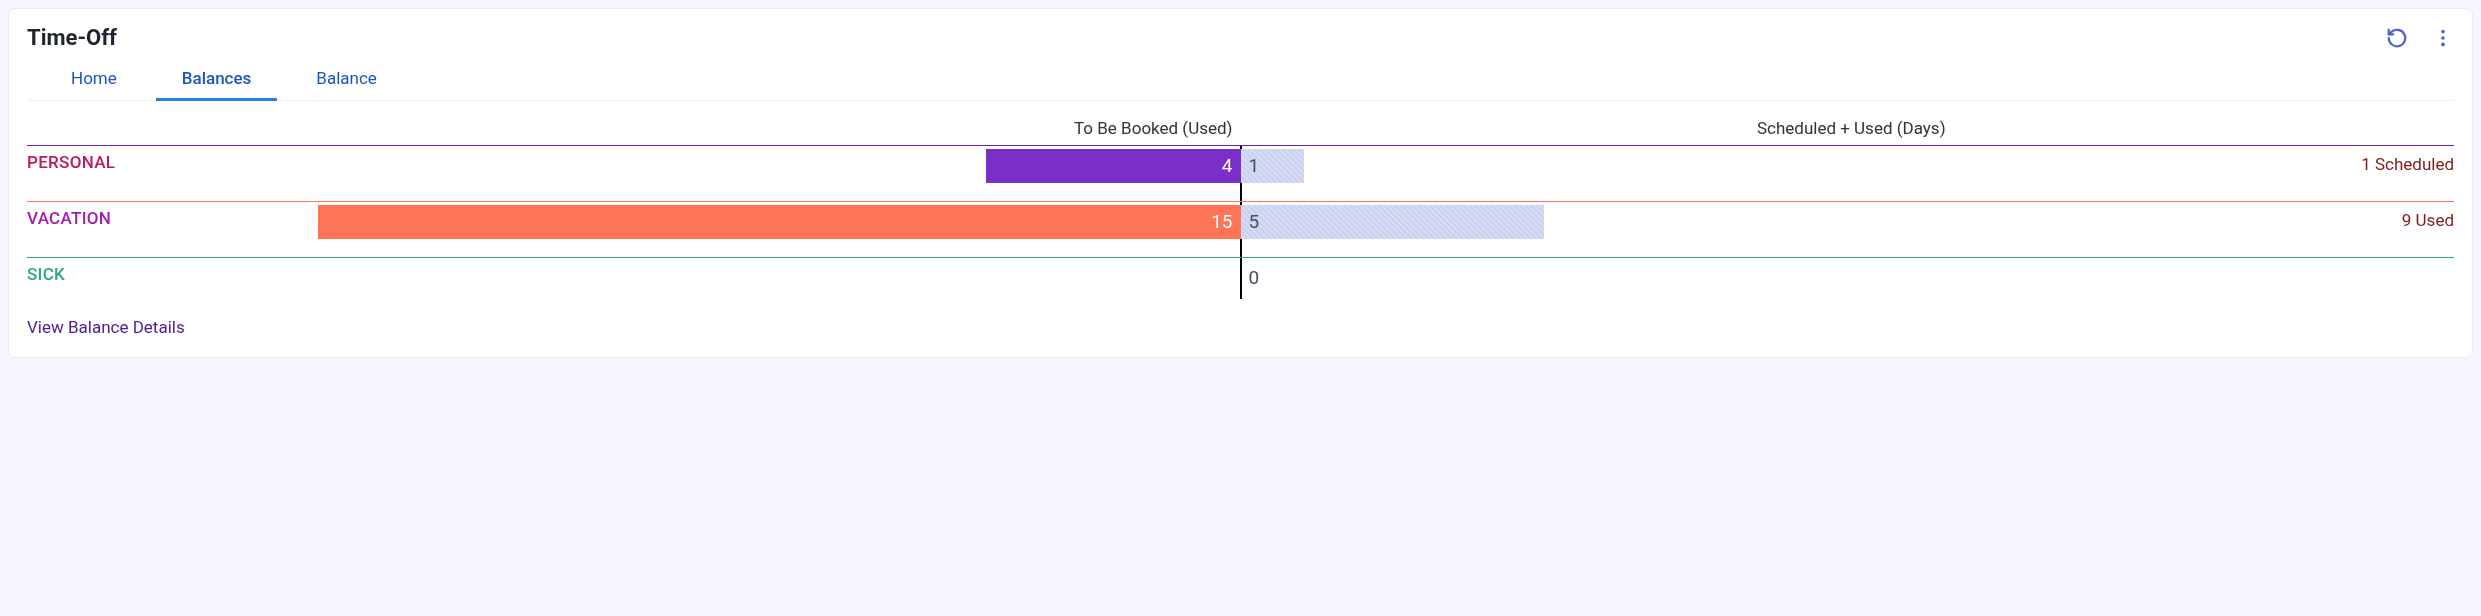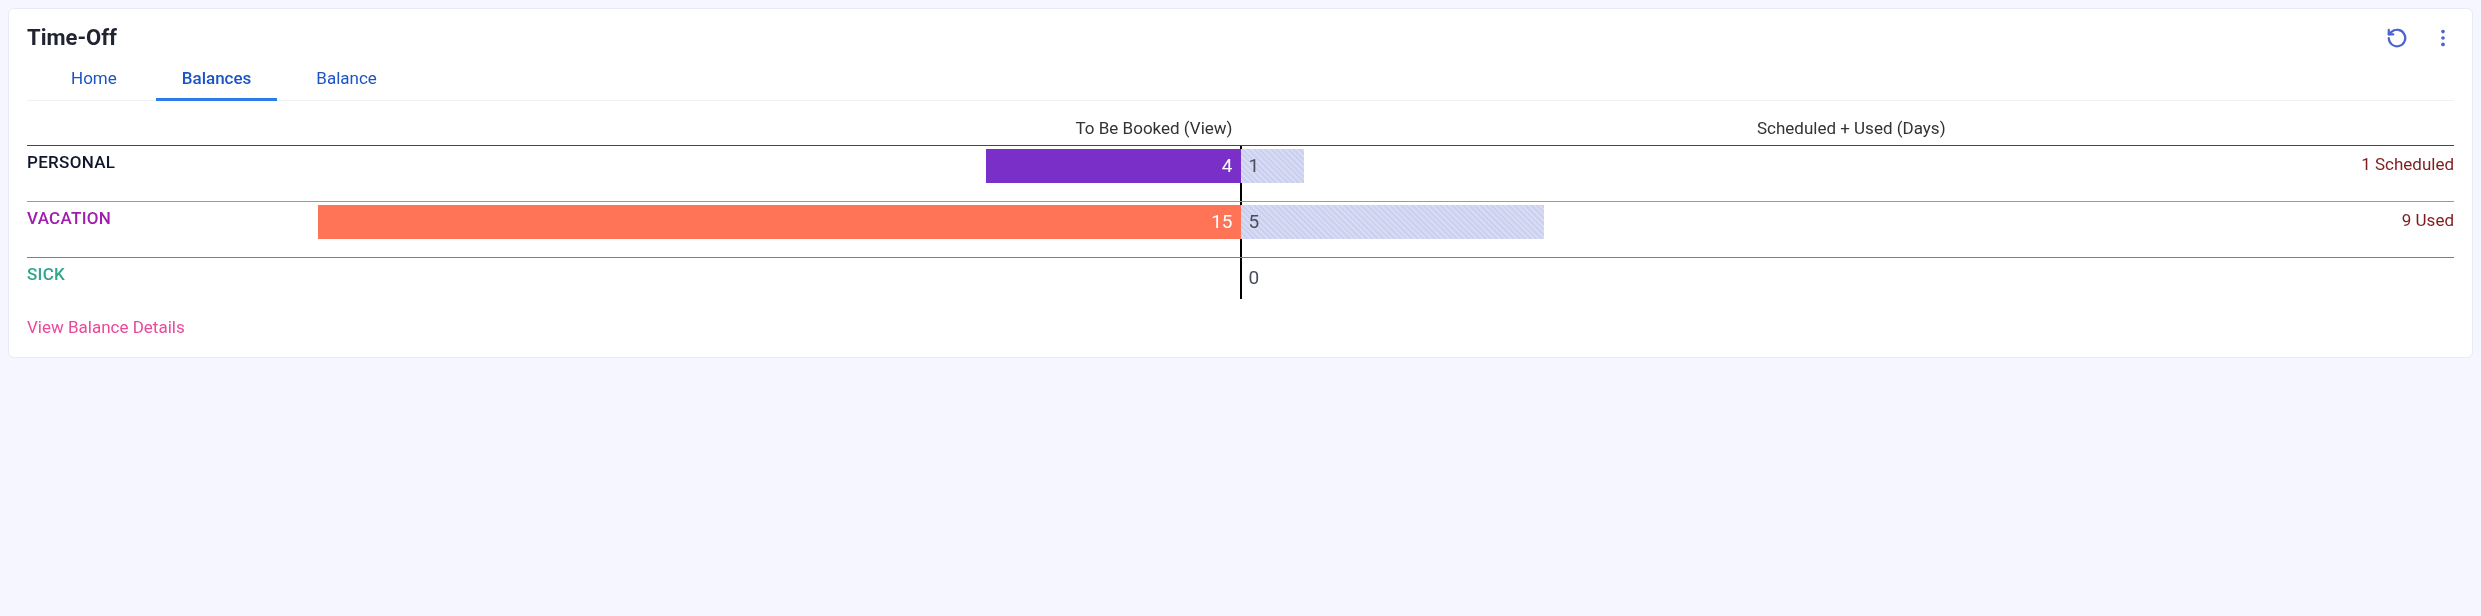--- a/index.html
+++ b/index.html
@@ -131,21 +131,21 @@
   }
   .row-note {
     position: absolute;
     right: 0;
     top: 8px;
     font-size: 17px;
     color: #7f1d1d;
   }
   .footer-link {
     margin-top: 18px;
-    color: #ec4899;
+    color: #4c1d95;
     font-size: 17px;
     cursor: pointer;
   }
   .personal-top { border-top-color: #6b1fb5; }
   .vacation-top { border-top-color: #ff7356; }
   .sick-top     { border-top-color: #2fa58a; text-align: right; }
 </style>
 </head>
 <body>
 
@@ -172,29 +172,29 @@
 
   <div class="tabs">
     <div class="tab">Home</div>
     <div class="tab active">Balances</div>
     <div class="tab">Balance</div>
   </div>
 
   <div class="chart-wrap">
 
     <div class="col-headers">
-      <div class="left-col">To Be Booked (View)</div>
+      <div class="left-col">To Be Booked (Used)</div>
       <div class="right-col">Scheduled + Used (Days)</div>
     </div>
 
     <div style="position:relative;">
       <div class="axis-line" style="top:0;"></div>
 
       <div class="row personal-top">
-        <div class="row-label" style="color:#0f172a;">PERSONAL</div>
+        <div class="row-label" style="color:#be185d;">PERSONAL</div>
         <div class="bar-left" style="width:10.5%;background:#7b2fc9;">
           <span>4</span>
         </div>
         <div class="bar-right" style="width:2.6%;"></div>
         <div class="right-value">1</div>
         <div class="row-note">1 Scheduled</div>
       </div>
 
       <div class="row vacation-top">
         <div class="row-label" style="color:#a21caf;">VACATION</div>

